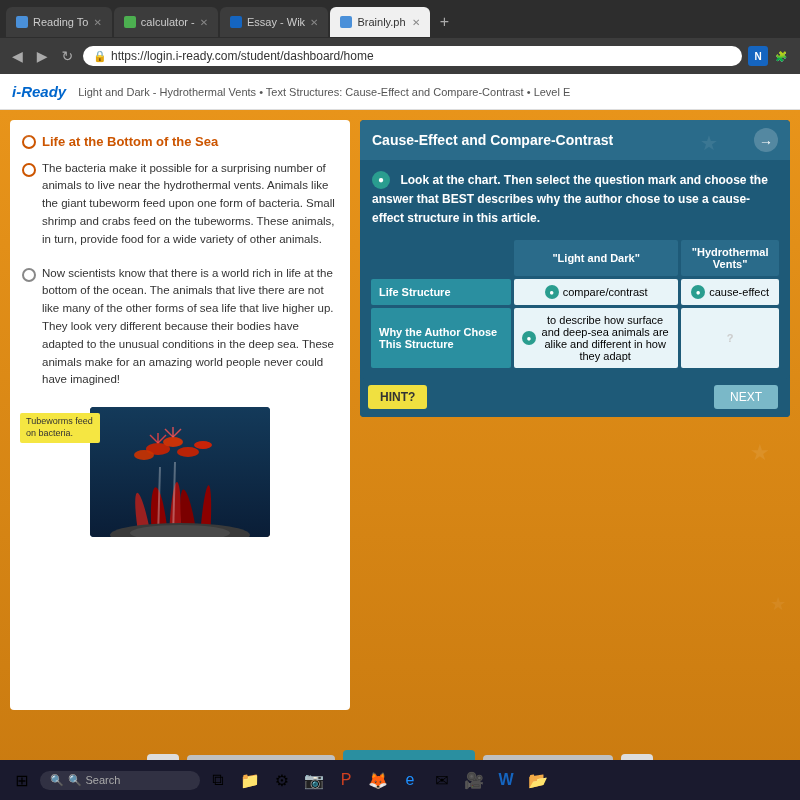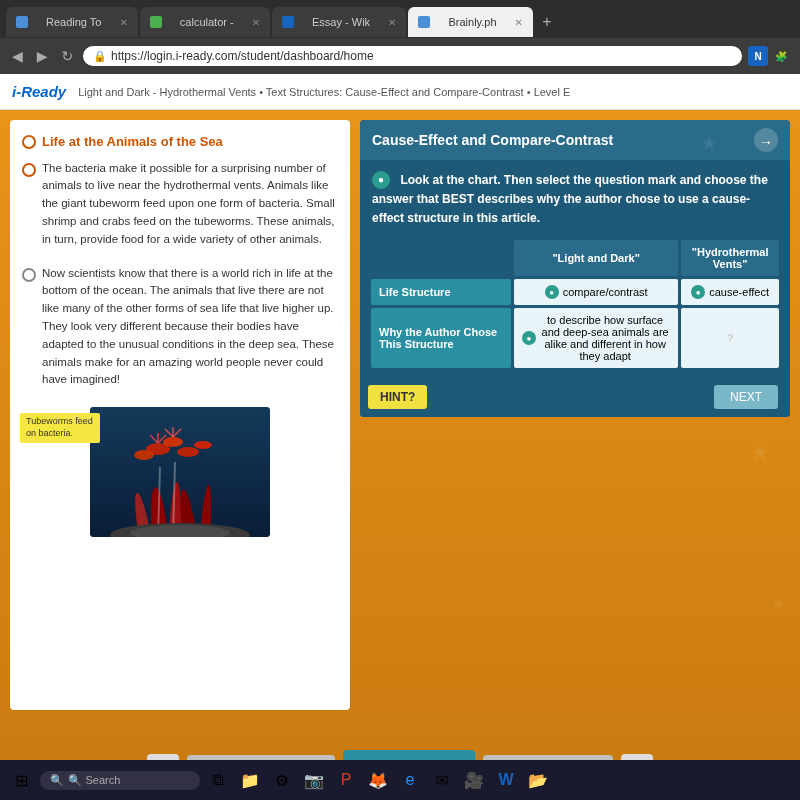--- a/index.html
+++ b/index.html
@@ -15,21 +15,21 @@
       display: flex;
       align-items: center;
       padding: 5px 10px;
       border-radius: 6px 6px 0 0;
       font-size: 11px;
       color: #ccc;
       background: #3c3c3c;
       margin-right: 2px;
       height: 30px;
       min-width: 100px;
-      gap: 18px;
+      gap: 5px;
     }
     .tab.active {
       background: #f0f0f0;
       color: #333;
     }
     .tab-favicon {
       width: 12px;
       height: 12px;
       border-radius: 2px;
     }
@@ -508,21 +508,21 @@
         <text x="30" y="500" font-size="10" fill="#fff3">★</text>
         <text x="770" y="500" font-size="18" fill="#fff3">★</text>
       </svg>
     </div>
 
     <div class="content-panel">
 
       <div class="reading-panel">
         <div class="reading-title">
           <span class="bullet-icon"></span>
-          <span>Life at the Animals of the Sea</span>
+          <span>Life at the Bottom of the Sea</span>
         </div>
         <div style="display:flex; gap:6px; margin-bottom:8px;">
           <span class="bullet-icon" style="margin-top:3px;"></span>
           <p class="reading-text">The bacteria make it possible for a surprising number of animals to live near the hydrothermal vents. Animals like the giant tubeworm feed upon one form of bacteria. Small shrimp and crabs feed on the tubeworms. These animals, in turn, provide food for a wide variety of other animals.</p>
         </div>
         <div style="display:flex; gap:6px; margin-bottom:10px;">
           <span class="bullet-icon" style="margin-top:3px; border-color:#888;"></span>
           <p class="reading-text">Now scientists know that there is a world rich in life at the bottom of the ocean. The animals that live there are not like many of the other forms of sea life that live higher up. They look very different because their bodies have adapted to the unusual conditions in the deep sea. These animals make for an amazing world people never could have imagined!</p>
         </div>
 

